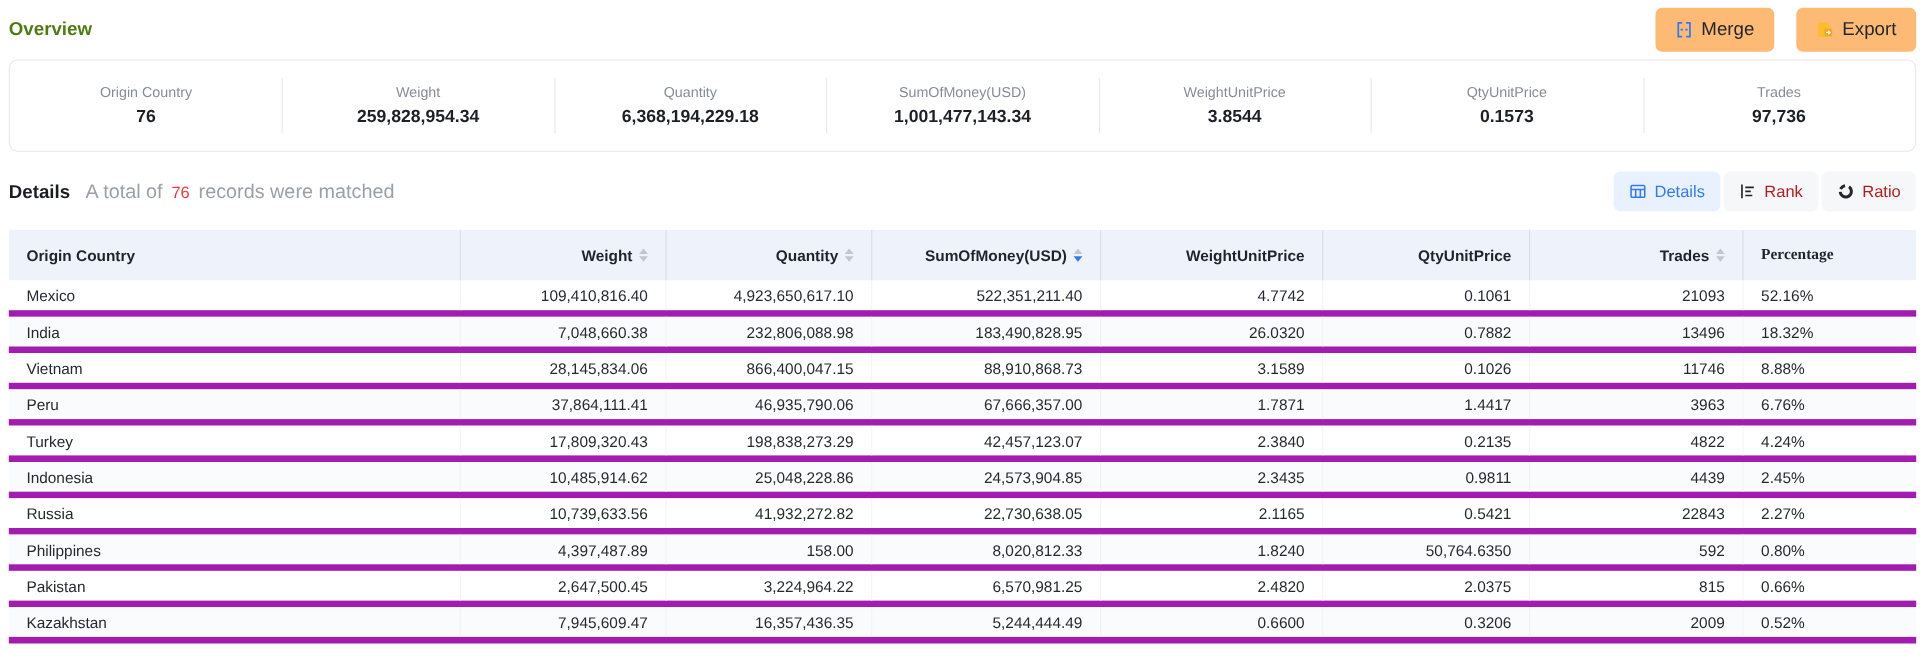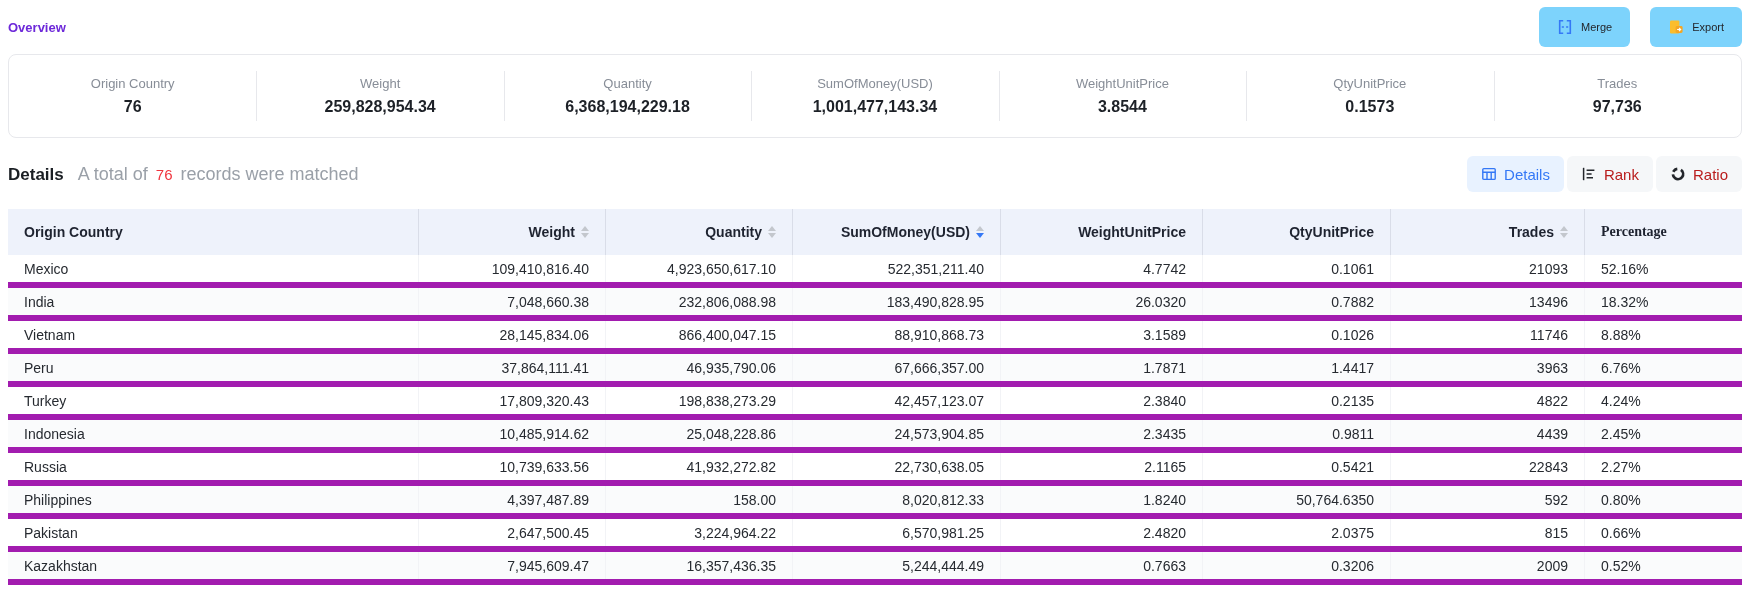--- a/index.html
+++ b/index.html
@@ -6,26 +6,26 @@
   html,body { margin:0; padding:0; }
   body {
     width: 1750px; height: 609px; overflow: hidden;
     background: #ffffff; color: #23262b;
     font-family: "Liberation Sans", sans-serif;
   }
   .page { padding: 0 8px; }
 
   
   .topbar { display:flex; justify-content:space-between; align-items:center; padding-top:12px; height:42px; }
-  .page-title { font-size:13px; font-weight:bold; color:#6d28d9; margin:0; }
+  .page-title { font-size:17px; font-weight:bold; color:#4d7c0f; margin:0; }
   .topbar-actions { display:flex; gap:20px; }
   .btn {
     display:inline-flex; align-items:center; gap:8px;
-    background:#7dd3fc; border:none; border-radius:6px;
-    height:40px; padding:0 18px; font-size:11px; color:#23262b;
+    background:#fdba74; border:none; border-radius:6px;
+    height:40px; padding:0 18px; font-size:17px; color:#23262b;
     cursor:pointer; font-family:inherit;
   }
 
   
   .stats-panel {
     margin-top:12px; border:1px solid #e7e8ec; border-radius:8px;
     height:84px; display:flex; align-items:stretch; background:#fff;
   }
   .stat { flex:1; display:flex; flex-direction:column; align-items:center; justify-content:center; position:relative; }
   .stat + .stat::before { content:""; position:absolute; left:0; top:16px; bottom:16px; width:1px; background:#e7e8ec; }
@@ -303,21 +303,21 @@
           <div class="td c4 ar">2.4820</div>
           <div class="td c5 ar">2.0375</div>
           <div class="td c6 ar">815</div>
           <div class="td c7 al">0.66%</div>
         </div>
         <div class="tr">
           <div class="td c0 al">Kazakhstan</div>
           <div class="td c1 ar">7,945,609.47</div>
           <div class="td c2 ar">16,357,436.35</div>
           <div class="td c3 ar">5,244,444.49</div>
-          <div class="td c4 ar">0.7663</div>
+          <div class="td c4 ar">0.6600</div>
           <div class="td c5 ar">0.3206</div>
           <div class="td c6 ar">2009</div>
           <div class="td c7 al">0.52%</div>
         </div>
       </div>
   </div>
 
 </div>
 
 </body></html>

